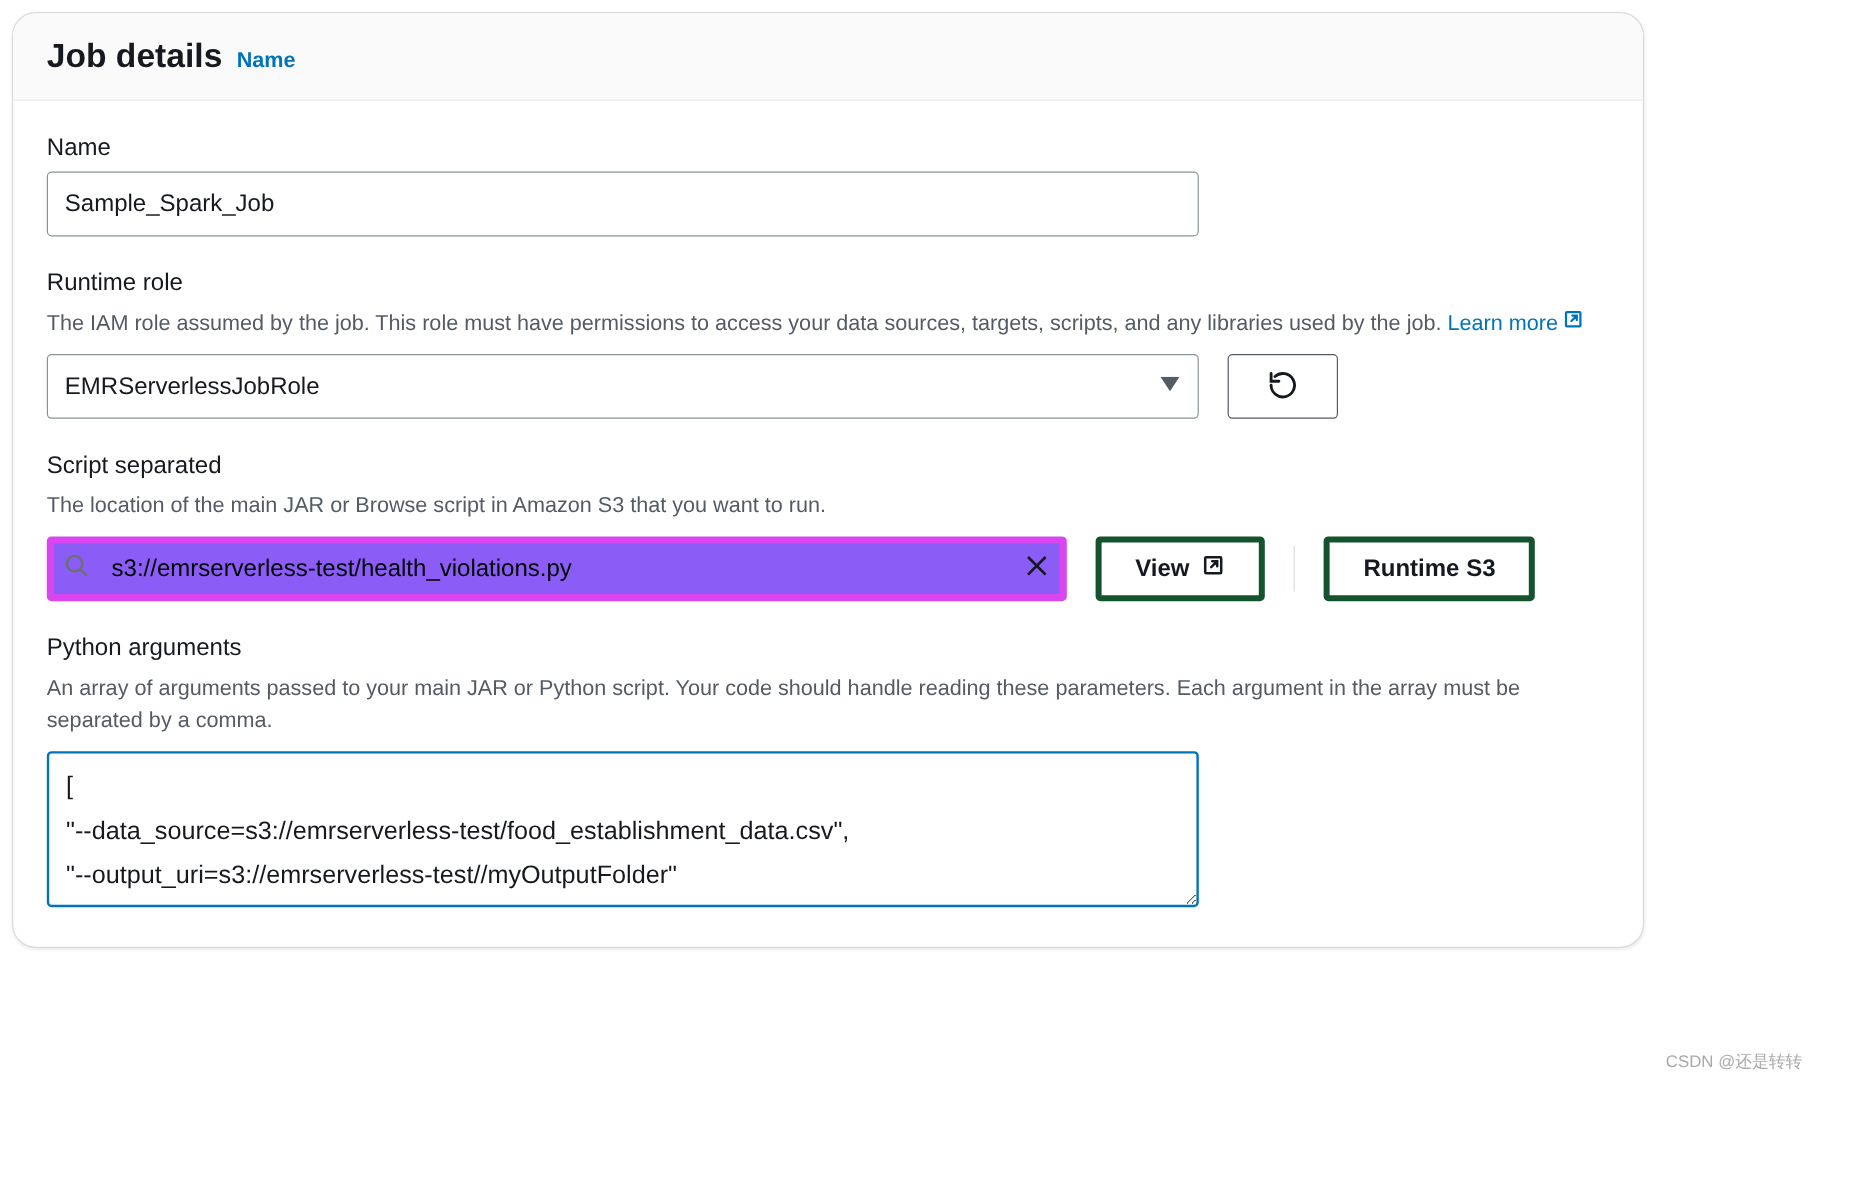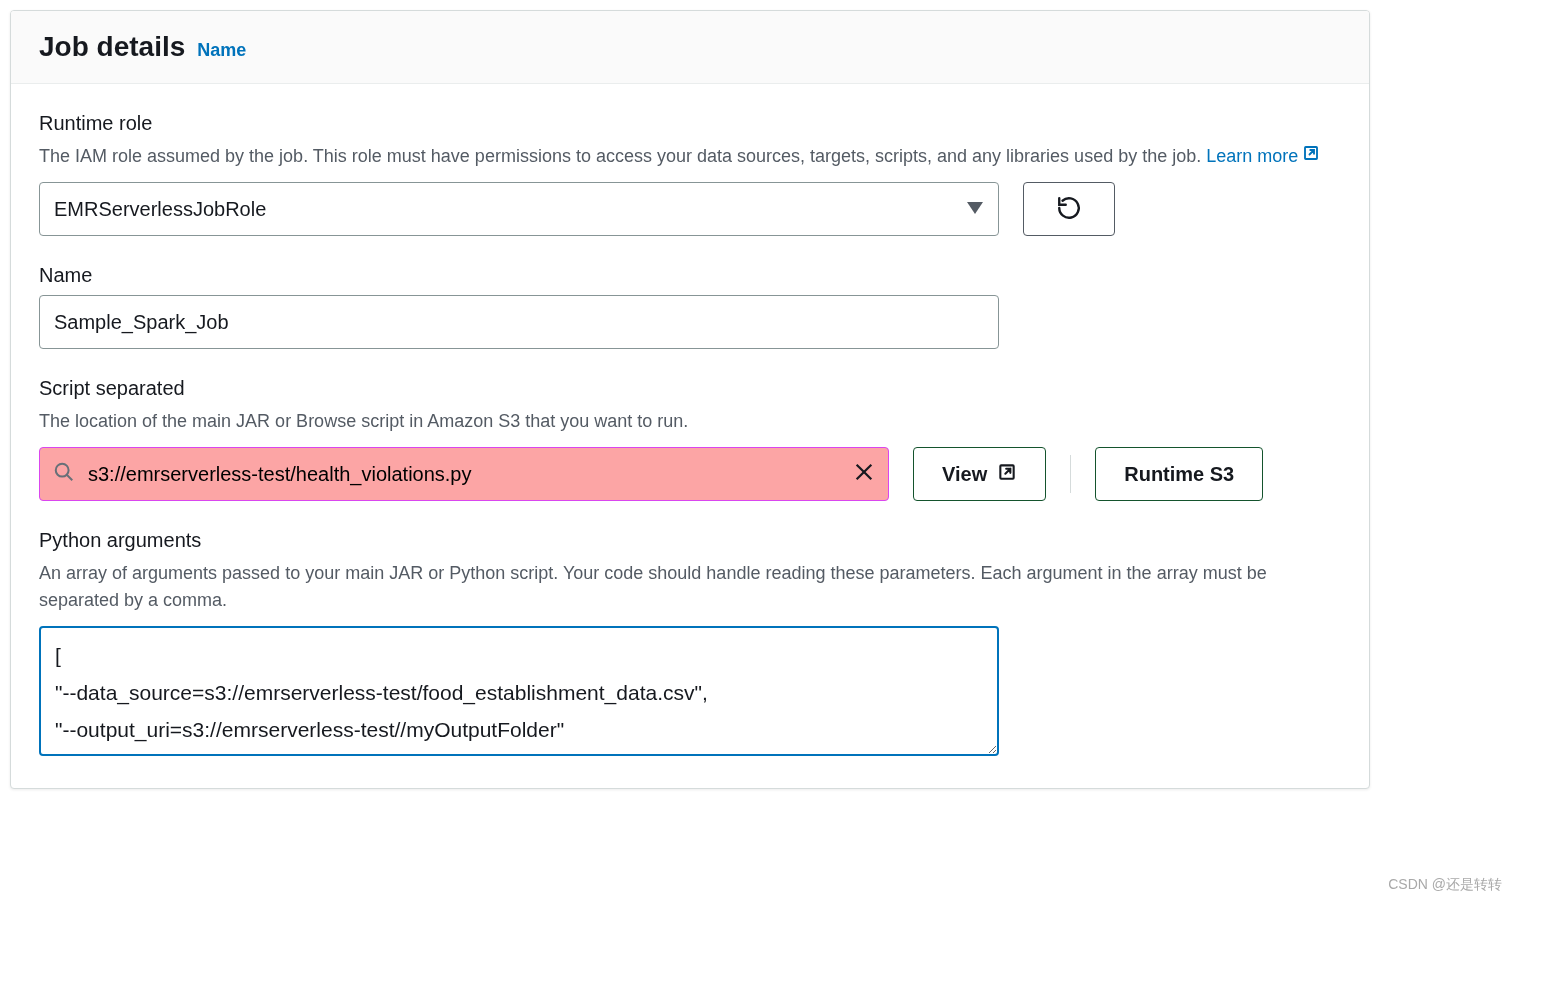--- a/index.html
+++ b/index.html
@@ -12,21 +12,21 @@
       background: #ffffff;
       color: #16191f;
       width: 1550px;
       height: 994px;
       position: relative;
     }
     .container {
       width: 1360px;
       margin: 10px;
       border: 1px solid #d5dbdb;
-      border-radius: 4px;
+      border-radius: 20px;
       overflow: hidden;
       box-shadow: 0 1px 3px rgba(0,0,0,0.08);
       background: #ffffff;
     }
     .header {
       background: #fafafa;
       padding: 20px 28px;
       border-bottom: 1px solid #eaeded;
       display: flex;
       align-items: baseline;
@@ -128,37 +128,37 @@
       top: 50%;
       transform: translateY(-50%);
       pointer-events: none;
       color: #687078;
     }
     .search-input {
       width: 100%;
       height: 54px;
       padding: 10px 22px 10px 48px;
       font-size: 20px;
-      border: 1px solid #d946ef;
-      border-radius: 4px;
-      background: #fca5a5;
+      border: 6px solid #d946ef;
+      border-radius: 4px;
+      background: #8b5cf6;
       font-family: inherit;
     }
     .clear-icon {
       position: absolute;
       right: 14px;
       top: 50%;
       transform: translateY(-50%);
       cursor: pointer;
       color: #545b64;
     }
     .btn {
       height: 54px;
       padding: 0 28px;
-      border: 1px solid #14532d;
+      border: 5px solid #14532d;
       border-radius: 4px;
       background: #ffffff;
       font-size: 20px;
       font-weight: 700;
       color: #16191f;
       cursor: pointer;
       display: inline-flex;
       align-items: center;
       gap: 10px;
     }
@@ -193,20 +193,25 @@
 <body>
 
 <div class="container">
 
   <div class="header">
     <h1>Job details</h1>
     <span class="info-link">Name</span>
   </div>
 
   <div class="content">
+
+    <div class="field">
+      <label class="field-label">Name</label>
+      <input type="text" class="text-input" value="Sample_Spark_Job" style="">
+    </div>
 
     <div class="field">
       <label class="field-label">Runtime role</label>
       <p class="field-hint">
         <span>The IAM role assumed by the job. This role must have permissions to access your data sources, targets, scripts, and any libraries used by the job. </span><a class="learn-more">
             <span>Learn more</span>
           <span>
             <svg width="18" height="18" viewBox="0 0 24 24" fill="none" stroke="#0073bb" stroke-width="2.5">
               <rect x="4" y="4" width="16" height="16" rx="1"></rect>
               <path d="M10 14 L16 8 M11 8 H16 V13" stroke-linecap="round"></path>
@@ -230,25 +235,20 @@
             <svg width="26" height="26" viewBox="0 0 24 24" fill="none" stroke="#16191f" stroke-width="2.2" stroke-linecap="round">
               <path d="M3 12a9 9 0 1 0 3-6.7"></path>
               <polyline points="3 3 3 9 9 9" fill="none"></polyline>
             </svg>
           </span>
         </button>
       </div>
     </div>
 
     <div class="field">
-      <label class="field-label">Name</label>
-      <input type="text" class="text-input" value="Sample_Spark_Job" style="">
-    </div>
-
-    <div class="field">
       <label class="field-label">Script separated</label>
       <p class="field-hint">The location of the main JAR or Browse script in Amazon S3 that you want to run.</p>
       <div class="row">
         <div class="search-wrap">
           <span class="search-icon">
             <svg width="22" height="22" viewBox="0 0 24 24" fill="none" stroke="#687078" stroke-width="2.2">
               <circle cx="10" cy="10" r="7"></circle>
               <line x1="21" y1="21" x2="15" y2="15"></line>
             </svg>
           </span>

